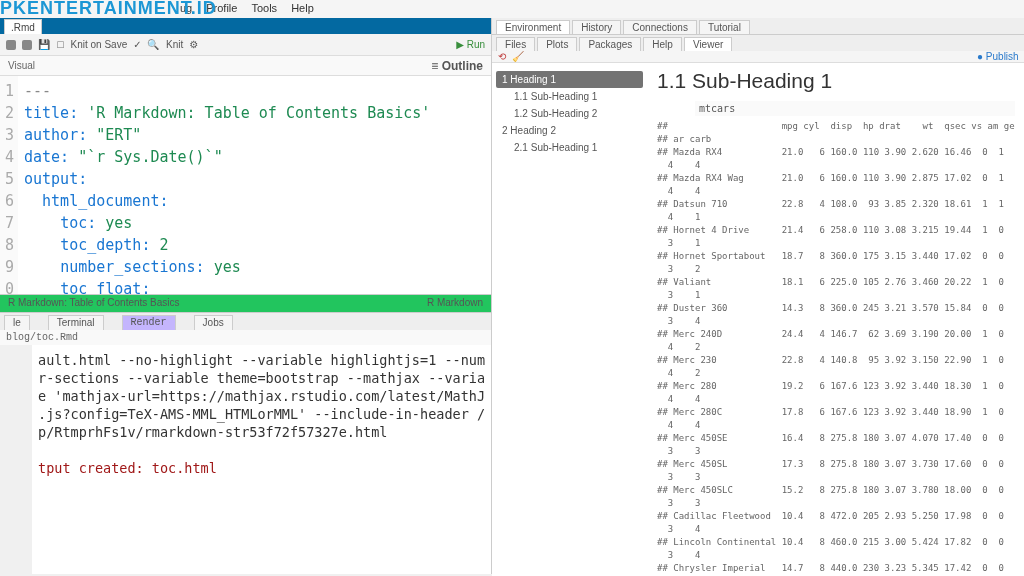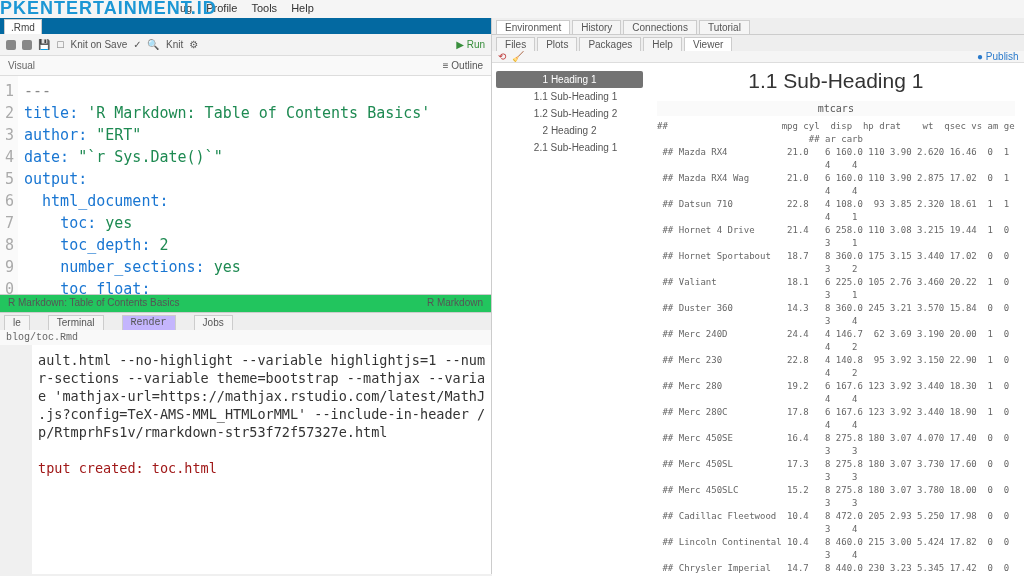--- a/index.html
+++ b/index.html
@@ -1,26 +1,26 @@
 <!DOCTYPE html>
 <html><head>
 <meta charset="utf-8">
 <style>
 * { box-sizing: border-box; margin: 0; padding: 0; }
 body { font-family: "Segoe UI", Arial, sans-serif; font-size: 11px; background: #f0f0f0; width: 1024px; height: 576px; overflow: hidden; position: relative; }
 .watermark { position: absolute; top: -2px; left: 0; font-size: 18px; font-weight: 800; letter-spacing: 1px; color: #1c97d5; z-index: 100; font-family: Arial, sans-serif; }
 .menubar { height: 18px; background: #f5f5f5; display: flex; gap: 14px; padding: 2px 180px 0; font-size: 11px; color: #333; }
 .main { display: flex; height: 556px; }
 .left { width: 508px; display: flex; flex-direction: column; border-right: 1px solid #ccc; }
-.right { flex: 1; display: flex; flex-direction: column; text-align: center; }
+.right { flex: 1; display: flex; flex-direction: column; }
 .source-toolbar { height: 22px; background: #f3f3f3; border-bottom: 1px solid #ddd; display: flex; align-items: center; gap: 6px; padding: 0 6px; font-size: 10px; color: #555; }
 .run-btn { margin-left: auto; color: #388e3c; }
 .source-tab { padding: 2px 6px; background: #fff; border: 1px solid #ccc; border-bottom: none; font-size: 10px; color: #444; display: inline-block; }
 .toolbar2 { height: 20px; background: #f9f9f9; border-bottom: 1px solid #ddd; display: flex; align-items: center; gap: 6px; padding: 0 8px; font-size: 10px; color: #666; }
-.outline-btn { margin-left: auto; font-size: 10px; color: #555; }
+.outline-btn { margin-left: auto; font-size: 12px; color: #555; font-weight: bold; }
 .editor { flex: 1; background: #fff; font-family: Consolas, monospace; font-size: 15px; line-height: 22px; display: flex; overflow: hidden; }
 .gutter { width: 18px; text-align: right; color: #aaa; padding: 4px 4px 0 0; background: #fafafa; }
 .code { padding: 4px 0 0 6px; white-space: pre; color: #333; }
 .kw { color: #1976d2; }
 .str { color: #1e8a52; }
 .comm { color: #888; }
 .bottom-tab { height: 18px; background: #22c55e; border-top: 1px solid #ccc; font-size: 10px; color: #555; padding: 2px 8px; display: flex; }
 .console-tabs { height: 18px; background: #eee; display: flex; gap: 18px; padding: 2px 4px 0; border-top: 1px solid #ccc; }
 .ctab { padding: 1px 8px; font-size: 10px; color: #555; background: #f5f5f5; border: 1px solid #ccc; border-bottom: none; }
 .ctab.active { background: #c4b5fd; font-family: Liberation Mono, monospace; }
@@ -33,21 +33,21 @@
 .right-mid { flex: 1; background: #fff; display: flex; flex-direction: column; }
 .viewer-toolbar { height: 18px; background: #f5f5f5; border-bottom: 1px solid #ddd; display: flex; align-items: center; padding: 0 6px; font-size: 10px; color: #555; }
 .publish { margin-left: auto; color: #2a7acb; font-size: 10px; }
 .viewer-body { flex: 1; display: flex; overflow: hidden; }
 .toc-float { width: 155px; padding: 8px 4px; }
 .toc-item { padding: 3px 6px; font-size: 10px; color: #555; cursor: pointer; }
 .toc-item.active { background: #737373; color: #fff; border-radius: 2px; }
 .toc-sub { padding-left: 18px; }
 .doc { flex: 1; padding: 6px 10px; overflow: hidden; }
 .doc h2 { font-size: 21px; font-weight: 400; color: #333; margin-bottom: 8px; }
-.doc-code { font-family: Consolas, monospace; font-size: 10px; color: #555; background: #fafafa; padding: 2px 4px; margin-bottom: 4px; }
+.doc-code { font-family: Consolas, monospace; font-size: 10px; color: #555; background: #fafafa; padding: 2px 4px; margin-bottom: 4px; margin-left: 38px; }
 .tbl { font-family: Consolas, monospace; font-size: 9px; color: #666; line-height: 13px; white-space: pre; }
 .icon-sq { width: 10px; height: 10px; display: inline-block; background: #888; border-radius: 2px; }
 </style>
 </head>
 <body>
 
 <div class="watermark"><span>PKENTERTAINMENT.ID</span></div>
 
 <div class="menubar">
   <span>ug</span>

